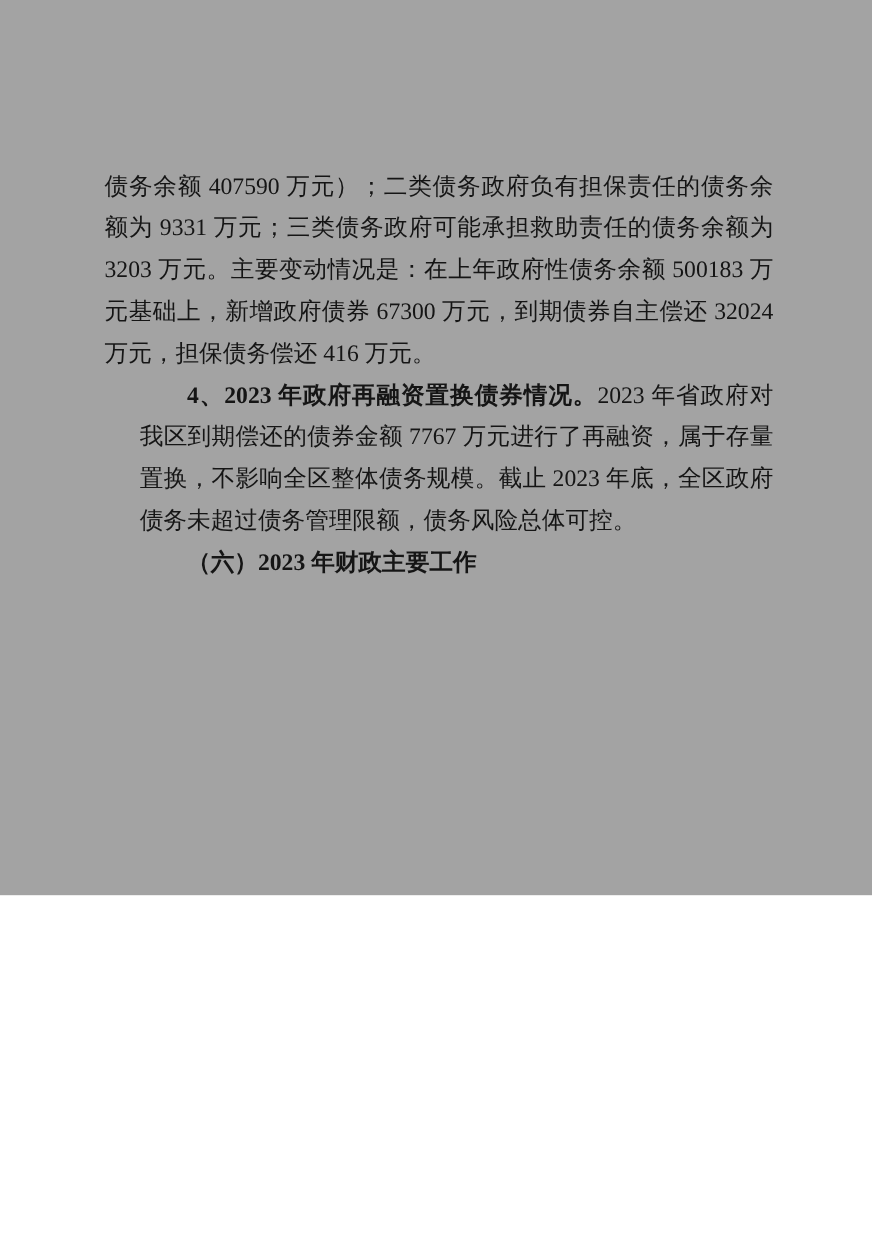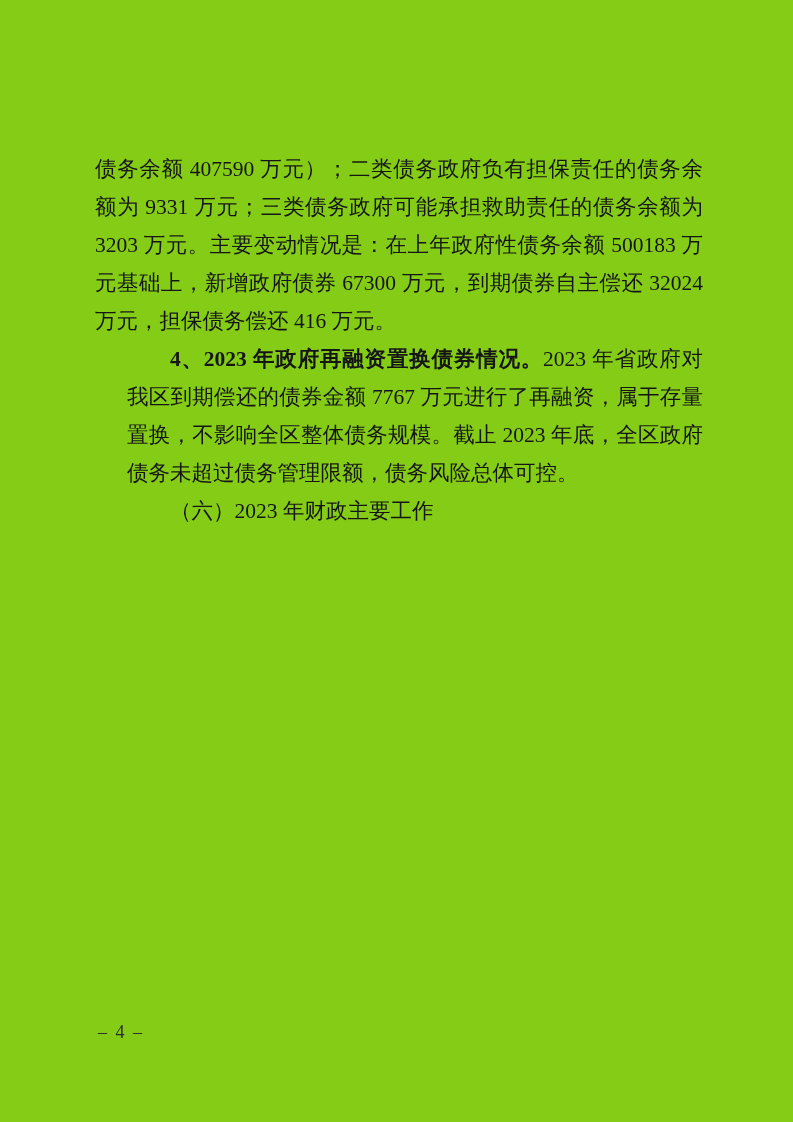--- a/index.html
+++ b/index.html
@@ -3,22 +3,22 @@
 <meta charset="utf-8">
 <style>
   html, body {
     margin: 0;
     padding: 0;
     background: #ffffff;
   }
   .page {
     position: relative;
     width: 793px;
-    height: 1122px;
-    background: #84cc16;
+    height: 814px;
+    background: #a3a3a3;
     overflow: hidden;
     color: #151515;
   }
   .text-block {
     position: absolute;
     left: 95px;
     top: 150px;
     width: 608px;
     font-family: "Liberation Serif", "DejaVu Serif", serif;
     font-size: 21.5px;
@@ -34,21 +34,21 @@
     text-indent: 2em;
     margin-left: 32px;
   }
   .lead {
     font-weight: bold;
   }
   .bold-heading {
     font-weight: bold;
   }
   .kaiti {
-    font-weight: normal;
+    font-weight: bold;
   }
   .page-footer {
     position: absolute;
     left: 98px;
     top: 1018px;
     font-family: "Liberation Serif", "DejaVu Serif", serif;
     font-size: 18px;
     line-height: 28px;
     color: #2b2b2b;
     letter-spacing: 2px;

